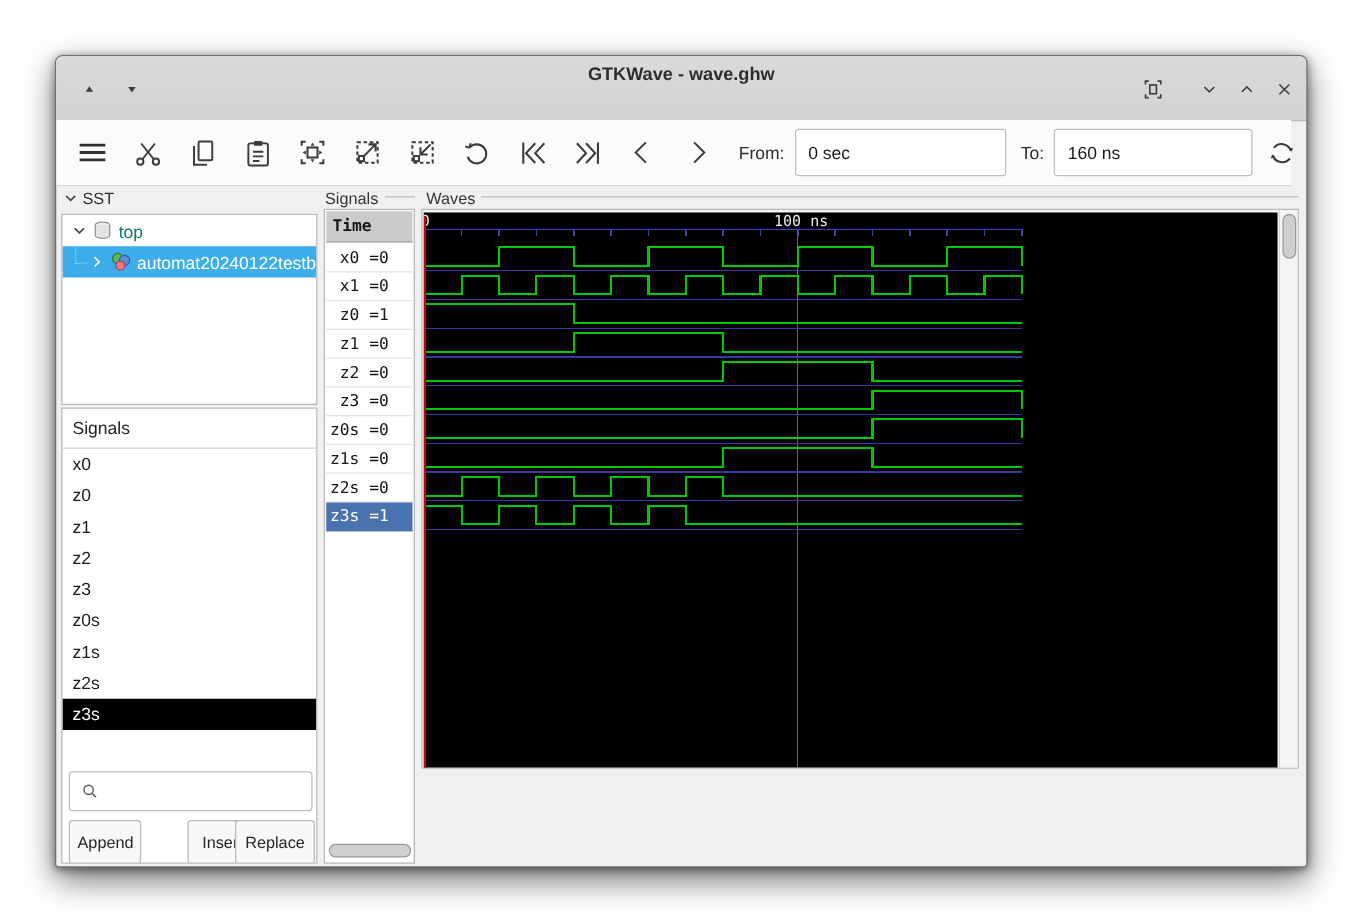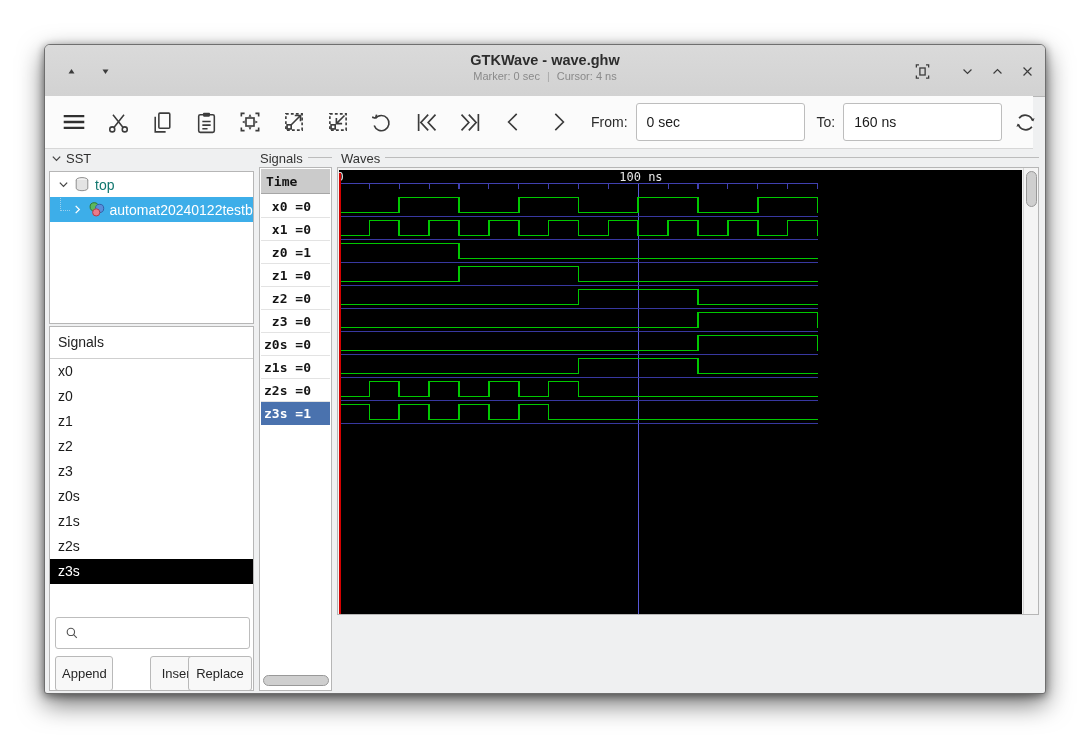--- a/index.html
+++ b/index.html
@@ -46,21 +46,21 @@
   .sig-item.sel{background:#000000;color:#ffffff;}
   .search-box{position:absolute;left:5px;top:290px;width:195px;height:32px;border:1px solid #bdbdbd;border-radius:3px;
               background:#ffffff;display:flex;align-items:center;box-sizing:border-box;}
   .search-box svg{margin:0 6px 0 8px;}
   .search-box input{border:none;outline:none;flex:1;font-size:13px;min-width:0;background:transparent;font-family:"Liberation Sans",sans-serif;}
   .btn{position:absolute;top:329px;height:35px;background:#f8f8f8;border:1px solid #b9b9b9;border-radius:3px;
        font-size:13px;color:#262626;font-family:"Liberation Sans",sans-serif;}
   
   .time-header{position:absolute;left:1px;right:1px;top:1px;height:25px;background:#cbcbcb;border-bottom:1px solid #a6a6a6;
                font-family:"DejaVu Sans Mono",monospace;font-size:13px;font-weight:600;color:#151515;line-height:25px;padding-left:5px;box-sizing:border-box;}
-  .val-row{height:23px;line-height:23px;font-family:"DejaVu Sans Mono",monospace;font-size:13px;font-weight:700;
+  .val-row{height:23px;line-height:23px;font-family:"DejaVu Sans Mono",monospace;font-size:13px;font-weight:400;
            color:#151515;white-space:pre;padding-left:3px;border-bottom:1px solid #e3e3e3;box-sizing:border-box;}
   .val-row.sel{background:#4a72ae;color:#ffffff;border-bottom-color:#4a72ae;}
   
   .hscroll{position:absolute;height:14px;}
   .hthumb{position:absolute;top:1px;height:11px;border-radius:6px;background:#cfcfcf;border:1px solid #999999;box-sizing:border-box;}
   .vscroll{position:absolute;width:15px;background:#f4f4f4;border-left:1px solid #d6d6d6;}
   .vthumb{position:absolute;left:2px;width:11px;border-radius:6px;background:#cfcfcf;border:1px solid #999999;box-sizing:border-box;}
   
   #wave-canvas{position:absolute;left:1px;top:2px;width:683px;height:500px;background:#000000;}
   #wave-canvas svg{display:block;}
@@ -77,21 +77,20 @@
             <path d="M12 7.5l5.5 8h-11z" fill="#3c3c3c"></path>
           </svg>
         </button>
       <button class="cap-btn" style="left:47px">
           <svg width="13" height="13" viewBox="0 0 24 24">
             <path d="M6.5 8.5h11l-5.5 8z" fill="#3c3c3c"></path>
           </svg>
         </button>
       <div class="tb-center">
         <div class="tb-title">GTKWave - wave.ghw</div>
-        <div class="tb-sub"><span>Marker: 0 sec</span><span class="sep">|</span><span>Cursor: 4 ns</span></div>
       </div>
       <button class="cap-btn" style="left:864px">
           <svg width="21" height="21" viewBox="0 0 24 24">
             <path d="M5 7.5v-3h3M16 4.5h3v3M19 16.5v3h-3M8 19.5H5v-3" fill="none" stroke="#3c3c3c" stroke-width="1.5"></path>
             <rect x="9" y="8" width="6" height="8" fill="none" stroke="#3c3c3c" stroke-width="1.5"></rect>
           </svg>
         </button>
       <button class="cap-btn" style="left:909px">
           <svg width="19" height="19" viewBox="0 0 24 24">
             <path d="M7 9.5l5 5 5-5" fill="none" stroke="#3c3c3c" stroke-width="1.5"></path>

